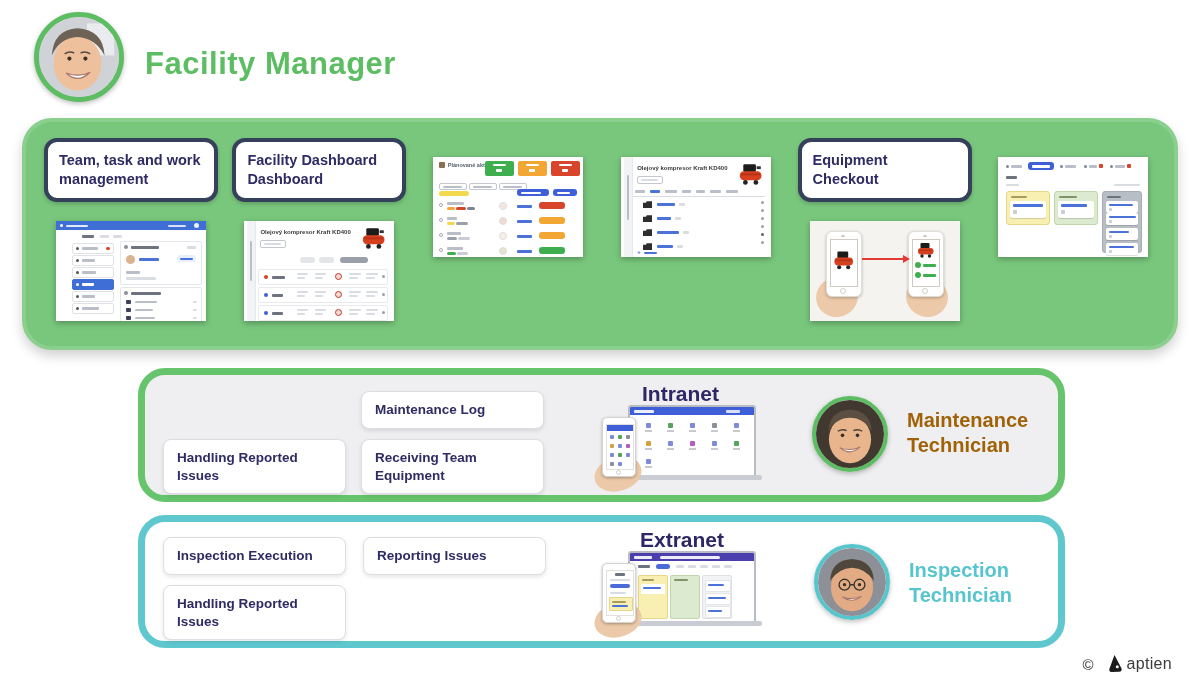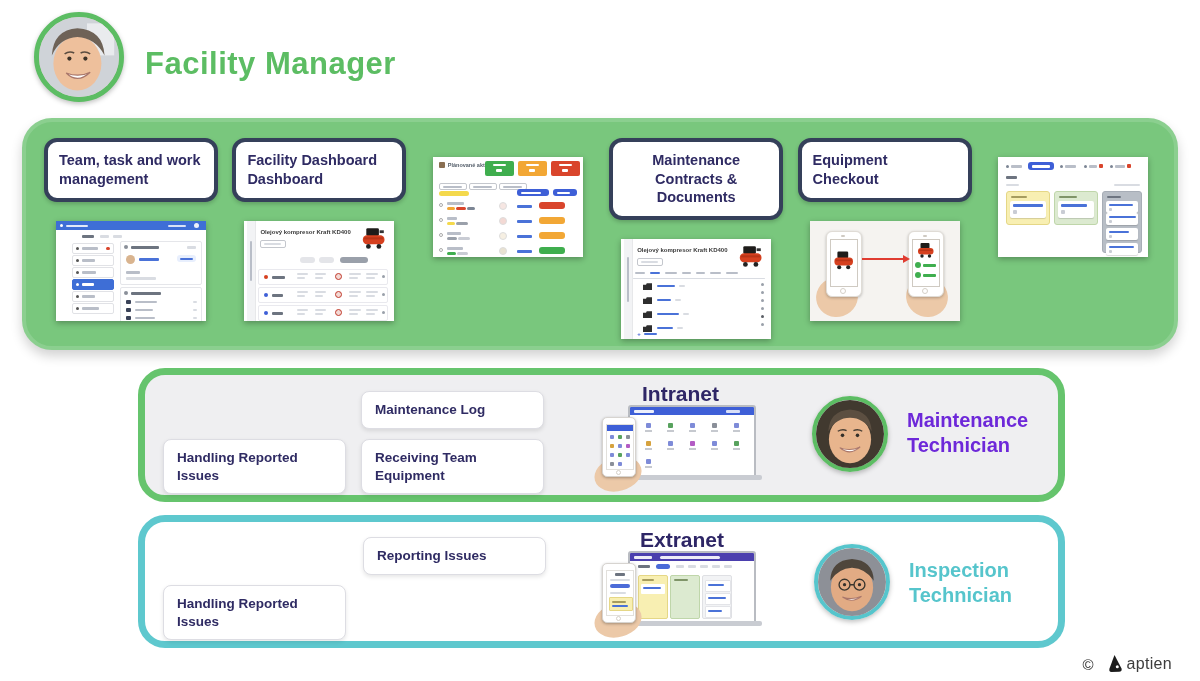--- a/index.html
+++ b/index.html
@@ -290,21 +290,20 @@
           <span class="pillx" style="left:14px;top:95px;width:9px;height:3px;background:#3fae4e;"></span>
             <span class="pillx" style="left:24px;top:95px;width:11px;height:3px;background:#c9ccd4;"></span>
           <span class="dot" style="left:66px;top:90px;width:8px;height:8px;border:1.5px solid #ddd;background:#e9e2d2;box-sizing:border-box;"></span>
           <span class="bar bl" style="left:84px;top:93px;width:15px;height:2.5px;"></span>
           <span class="pillx" style="left:106px;top:90px;width:26px;height:7px;background:#3fae4e;"></span>
         </div>
       </div>
     </div>
 
     <div class="feat-col">
-      <div class="feat-card">Maintenance Contracts &amp; Documents</div>
       <div class="thumb">
         <div class="mini-strip">
             <span class="bar" style="left:3px;top:18px;width:2px;height:45px;"></span>
           </div>
         <div class="mini-title" style="left:16px;top:8px;">Olejový kompresor Kraft KD400</div>
         <div class="chipx" style="left:16px;top:19px;width:24px;height:6px;">
             <span class="bar lt" style="left:3px;top:2px;width:17px;height:2px;"></span>
           </div>
         <svg style="position:absolute;left:116px;top:5px;width:28px;height:24px;" viewBox="0 0 40 34">
             <rect x="9" y="3" width="18" height="11" rx="2" fill="#1e1c1a"></rect>
@@ -505,24 +504,25 @@
         <rect width="100" height="100" fill="#41392f"></rect>
         <ellipse cx="50" cy="58" rx="31" ry="35" fill="#e8b58d"></ellipse>
         <path d="M18 46 Q20 16 50 14 Q80 16 82 46 Q70 26 50 26 Q30 26 18 46 Z" fill="#5c4f41"></path>
         <circle cx="39" cy="52" r="2.6" fill="#34302a"></circle>
         <circle cx="61" cy="52" r="2.6" fill="#34302a"></circle>
         <path d="M32 46 q7 -4 13 -1" stroke="#4c4136" stroke-width="2" fill="none"></path>
         <path d="M55 45 q7 -3 13 1" stroke="#4c4136" stroke-width="2" fill="none"></path>
         <path d="M35 70 Q50 83 65 69 Q50 76 35 70 Z" fill="#fff" stroke="#a9766a" stroke-width="1.5"></path>
       </svg>
   </div>
-  <div class="role-name" style="left:762px;top:33px;color:#6d28d9;">Maintenance Technician</div>
+  <div class="role-name" style="left:762px;top:33px;color:#a16207;">Maintenance Technician</div>
 </div>
 
 <div class="role-panel panel-extranet">
+  <div class="role-btn" style="left:18px;top:15px;">Inspection Execution</div>
   <div class="role-btn" style="left:218px;top:15px;">Reporting Issues</div>
   <div class="role-btn" style="left:18px;top:63px;">Handling Reported Issues</div>
 
   <div class="net-label" style="left:495px;top:6px;">Extranet</div>
   <div class="devc" style="left:455px;top:29px;width:160px;height:85px;">
     <div class="lap-scr" style="left:28px;top:0;width:124px;height:70px;">
       <div style="position:absolute;left:0;top:0;width:100%;height:8px;background:#4b3fae;"></div>
       <span class="bar wh" style="left:4px;top:3px;width:18px;height:2.5px;opacity:.9"></span>
       <span class="bar" style="left:30px;top:2.5px;width:60px;height:3.5px;background:#fff;opacity:.9;border-radius:2px;"></span>
       <span class="bar dk" style="left:8px;top:12px;width:12px;height:3px;"></span>

